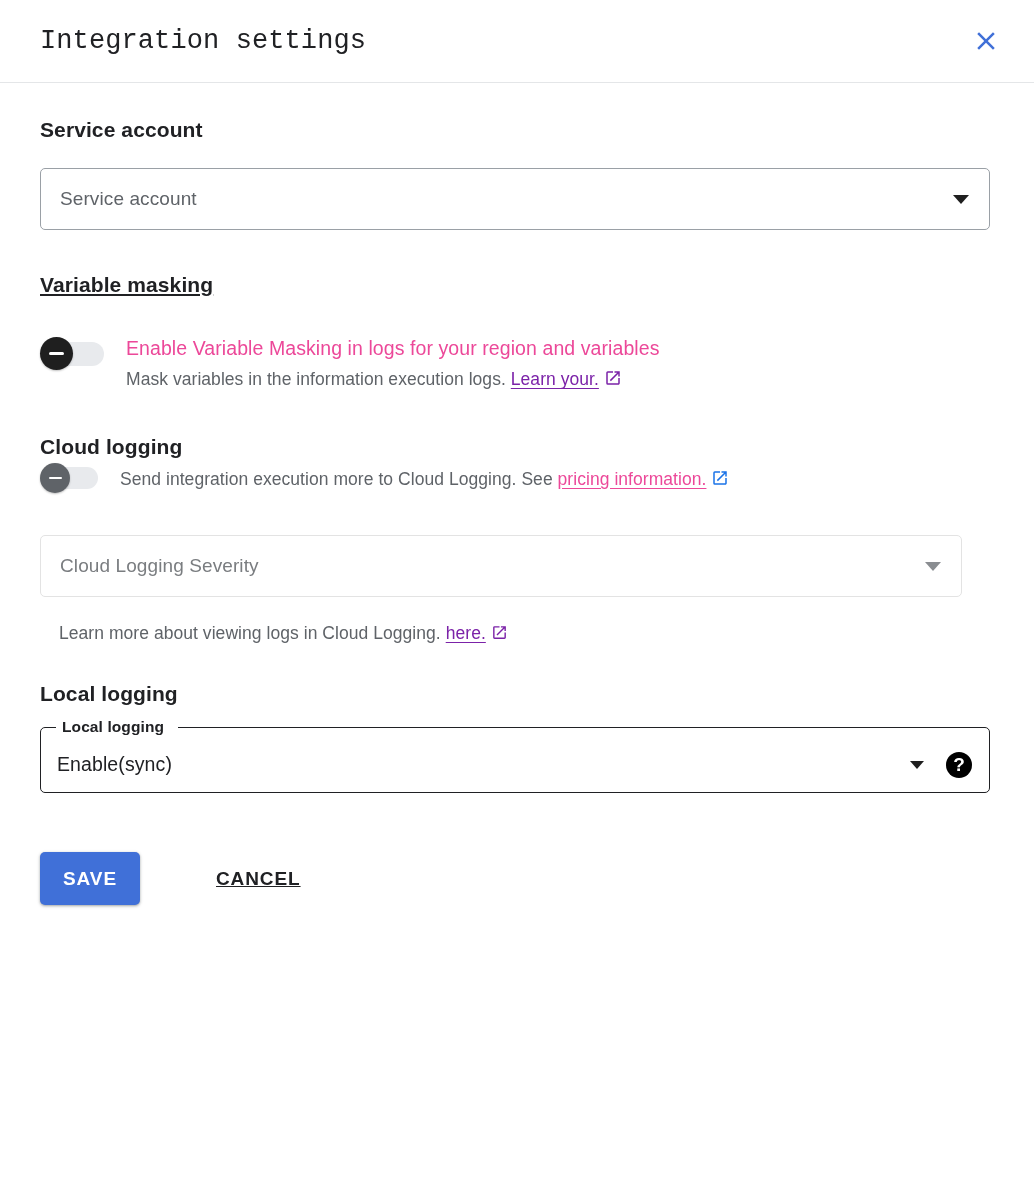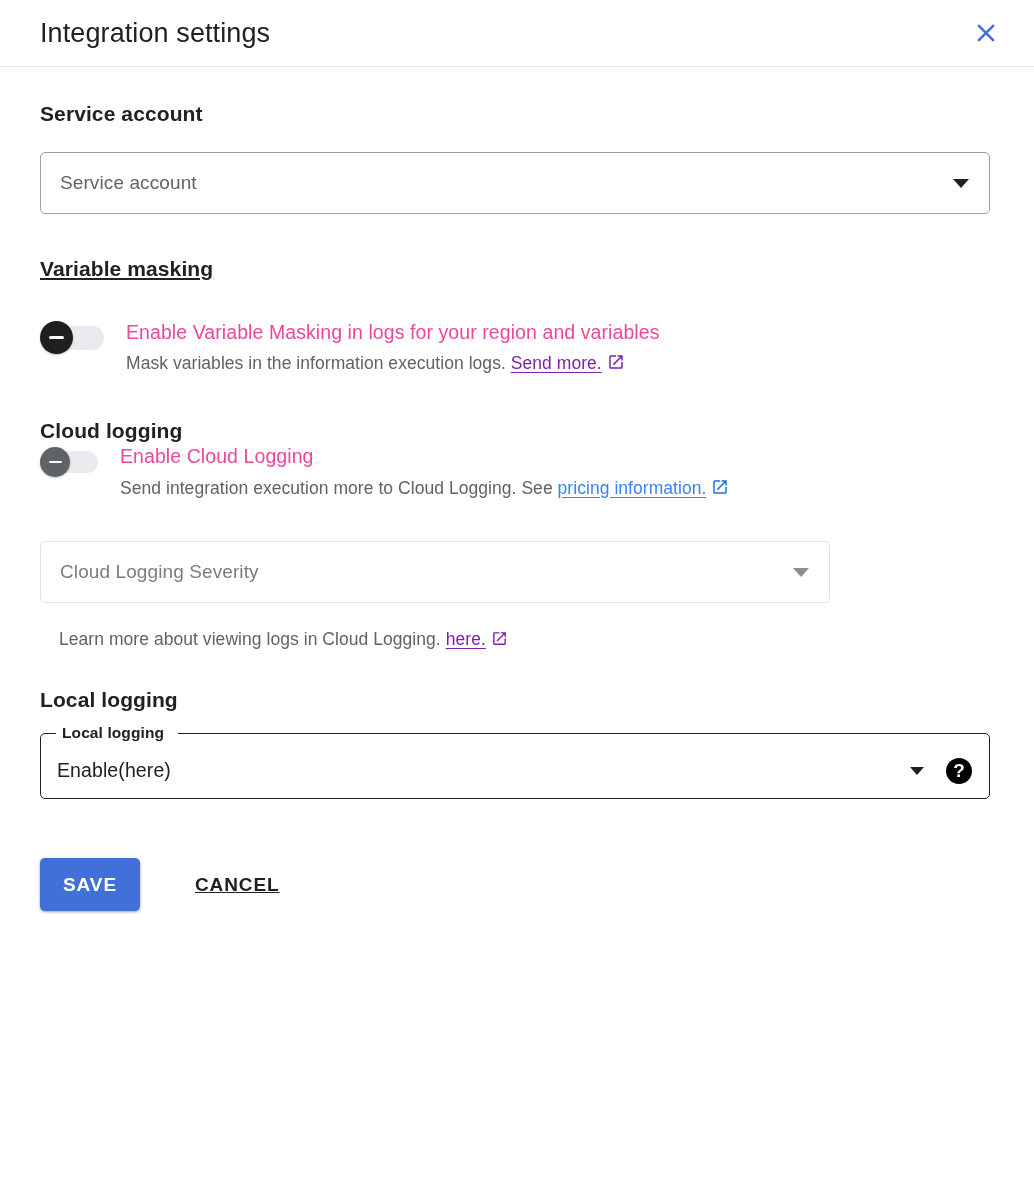--- a/index.html
+++ b/index.html
@@ -12,27 +12,28 @@
     width: 1034px;
     height: 1182px;
     font-family: "Liberation Sans", sans-serif;
     color: #202124;
     overflow: hidden;
     position: relative;
   }
 
   
   .dialog-header {
-    height: 67px;
+    height: 83px;
     border-bottom: 1px solid #e4e6e8;
     display: flex;
     align-items: center;
     justify-content: space-between;
     padding: 0 24px 0 40px;
     background: #fff;
+    font-family: Liberation Mono, monospace;
   }
   .dialog-title {
     font-size: 27px;
     font-weight: 400;
     letter-spacing: 0.1px;
     color: #202124;
     line-height: 1.2;
   }
   .close-btn {
     width: 48px;
@@ -70,21 +71,21 @@
     border-radius: 5px;
     display: flex;
     align-items: center;
     padding: 0 20px 0 19px;
     background: #fff;
     cursor: pointer;
     position: relative;
   }
   .select-field.w-service { width: 950px; }
   .select-field.w-severity {
-    width: 790px;
+    width: 922px;
     border-color: #e3e3e3;
     cursor: default;
     justify-content: flex-end;
   }
   .select-placeholder {
     font-size: 19px;
     color: #5f6368;
     flex: 1;
     letter-spacing: 0.1px;
   }
@@ -167,21 +168,21 @@
     line-height: 1.3;
     letter-spacing: 0.05px;
   }
 
   a.link-purple {
     color: #7b22a8;
     text-decoration: underline;
     text-underline-offset: 3px;
   }
   a.link-blue {
-    color: #3b82f6;
+    color: #ec4899;
     text-decoration: underline;
     text-underline-offset: 3px;
   }
   .ext-icon {
     display: inline-block;
     vertical-align: -2px;
     margin-left: 5px;
   }
   .ext-icon svg { display: block; }
 
@@ -266,20 +267,21 @@
     margin-top: 9px;
     cursor: pointer;
     line-height: 1;
   }
 
   
   .actions {
     padding: 59px 0 0 0;
     display: flex;
     align-items: flex-end;
+    gap: 21px;
   }
   .btn-save {
     background: #4070d8;
     color: #ffffff;
     border: none;
     border-radius: 5px;
     height: 53px;
     min-width: 100px;
     padding: 0 20px;
     font-family: "Liberation Sans", sans-serif;
@@ -333,39 +335,38 @@
     <div class="toggle-row">
       <div class="switch">
         <span class="track"></span>
         <span class="knob">
             <span class="dash"></span>
           </span>
       </div>
       <div class="toggle-texts">
         <div class="toggle-label">Enable Variable Masking in logs for your region and variables</div>
         <div class="toggle-sub">
-          <span>Mask variables in the information execution logs. </span><a class="link-purple" href="#">Send more.</a><span class="ext-icon"><svg width="18" height="18" viewBox="0 0 24 24">
+          <span>Mask variables in the information execution logs. </span><a class="link-purple" href="#">Learn your.</a><span class="ext-icon"><svg width="18" height="18" viewBox="0 0 24 24">
                 <path d="M19 19H5V5h7V3H5a2 2 0 0 0-2 2v14a2 2 0 0 0 2 2h14c1.1 0 2-.9 2-2v-7h-2v7zM14 3v2h3.59l-9.83 9.83 1.41 1.41L19 6.41V10h2V3h-7z" fill="#7b22a8"></path>
               </svg></span>
         </div>
       </div>
     </div>
   </section>
 
   <section class="cloud-logging-section">
     <div class="section-heading">Cloud logging</div>
     <div class="toggle-row">
       <div class="switch disabled">
         <span class="track"></span>
         <span class="knob">
             <span class="dash"></span>
           </span>
       </div>
       <div class="toggle-texts">
-        <div class="toggle-label">Enable Cloud Logging</div>
         <div class="toggle-sub">
           <span>Send integration execution more to Cloud Logging. See </span><a class="link-blue" href="#">pricing information.</a><span class="ext-icon"><svg width="18" height="18" viewBox="0 0 24 24">
                 <path d="M19 19H5V5h7V3H5a2 2 0 0 0-2 2v14a2 2 0 0 0 2 2h14c1.1 0 2-.9 2-2v-7h-2v7zM14 3v2h3.59l-9.83 9.83 1.41 1.41L19 6.41V10h2V3h-7z" fill="#1a73e8"></path>
               </svg></span>
         </div>
       </div>
     </div>
 
     <div class="severity-wrap">
       <div class="select-field w-severity">
@@ -379,21 +380,21 @@
       </div>
     </div>
   </section>
 
   <section class="local-logging-section">
     <div class="section-heading">Local logging</div>
     <div class="outlined-field">
       <span class="frame"></span>
       <span class="notch-mask" style="width:122px"></span>
       <span class="float-label">Local logging</span>
-      <span class="field-value">Enable(here)</span>
+      <span class="field-value">Enable(sync)</span>
       <span class="field-caret"></span>
       <span class="help-icon">?</span>
     </div>
   </section>
 
   <div class="actions">
     <button class="btn-save">SAVE</button>
     <button class="btn-cancel">CANCEL</button>
   </div>
 

